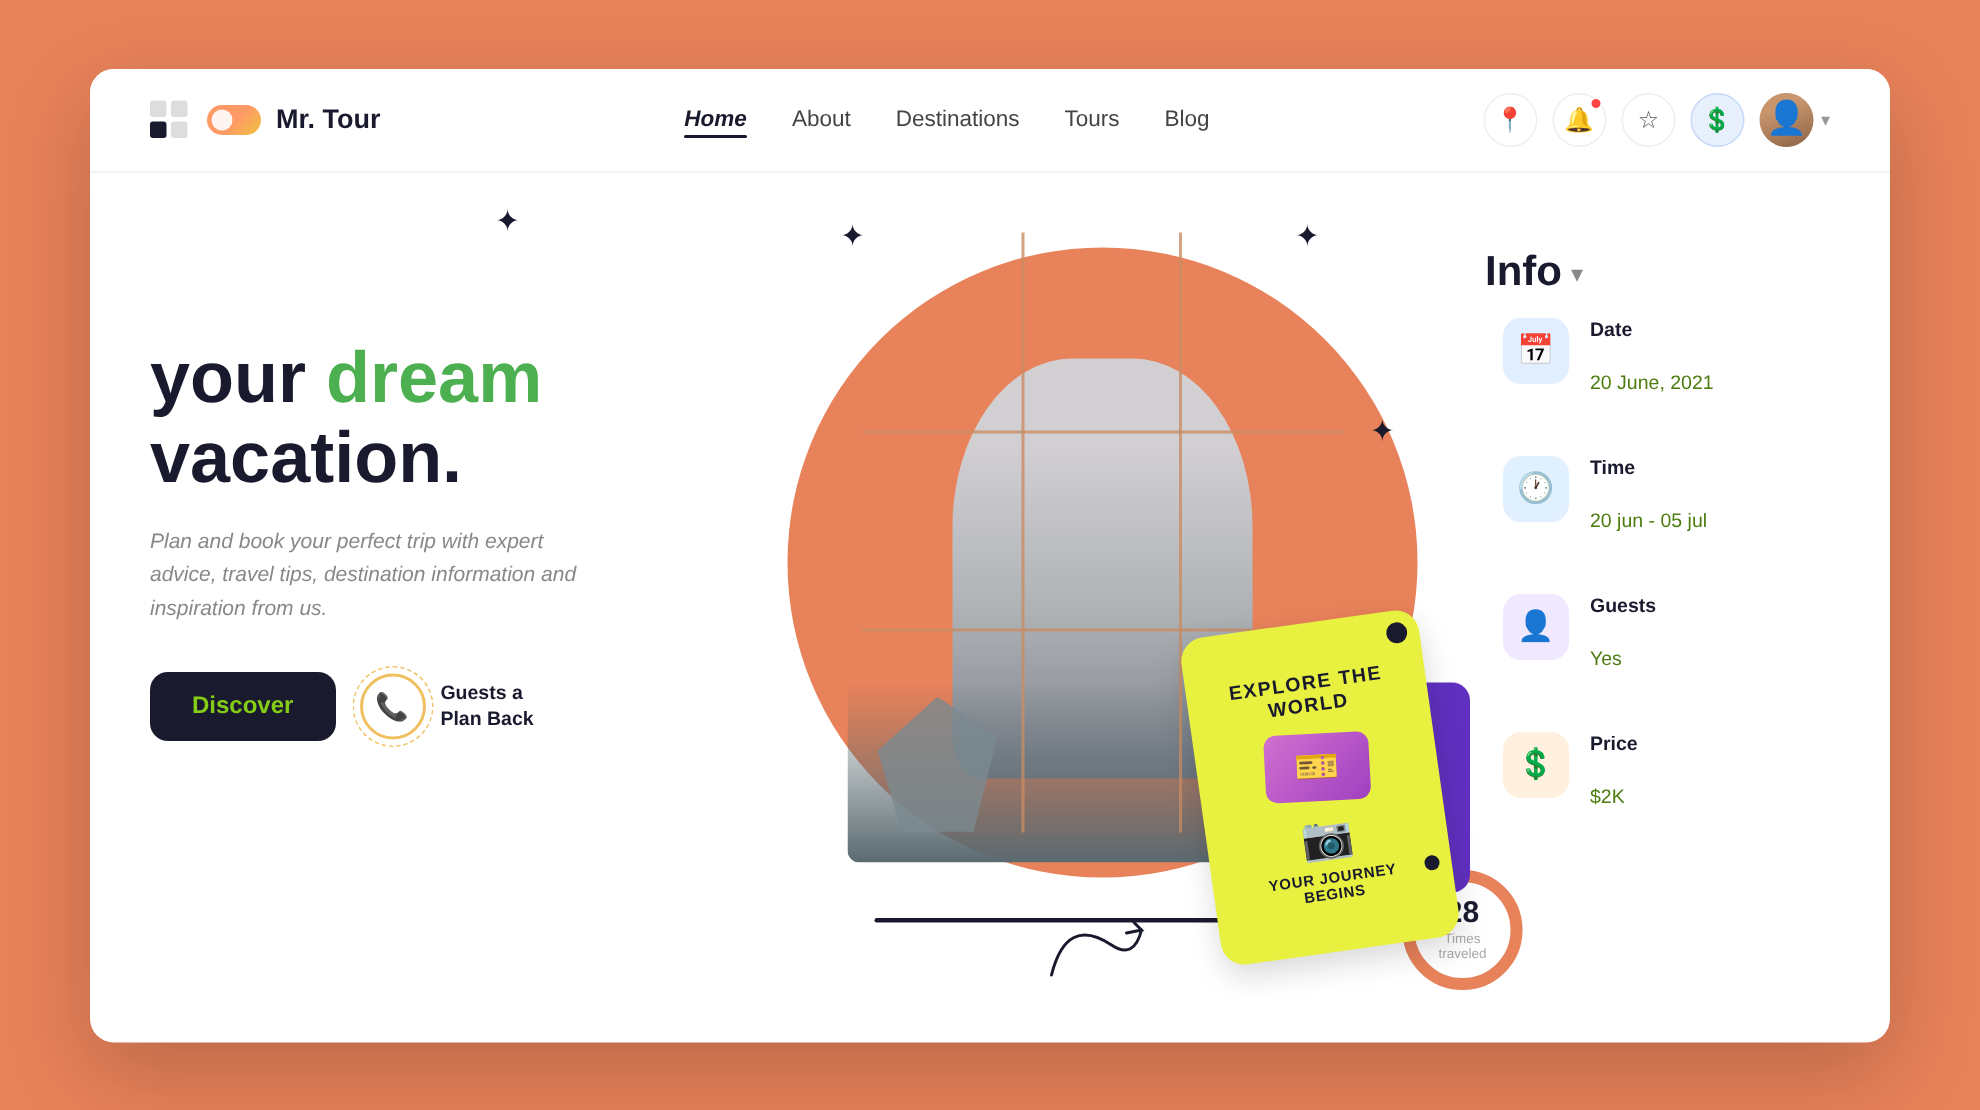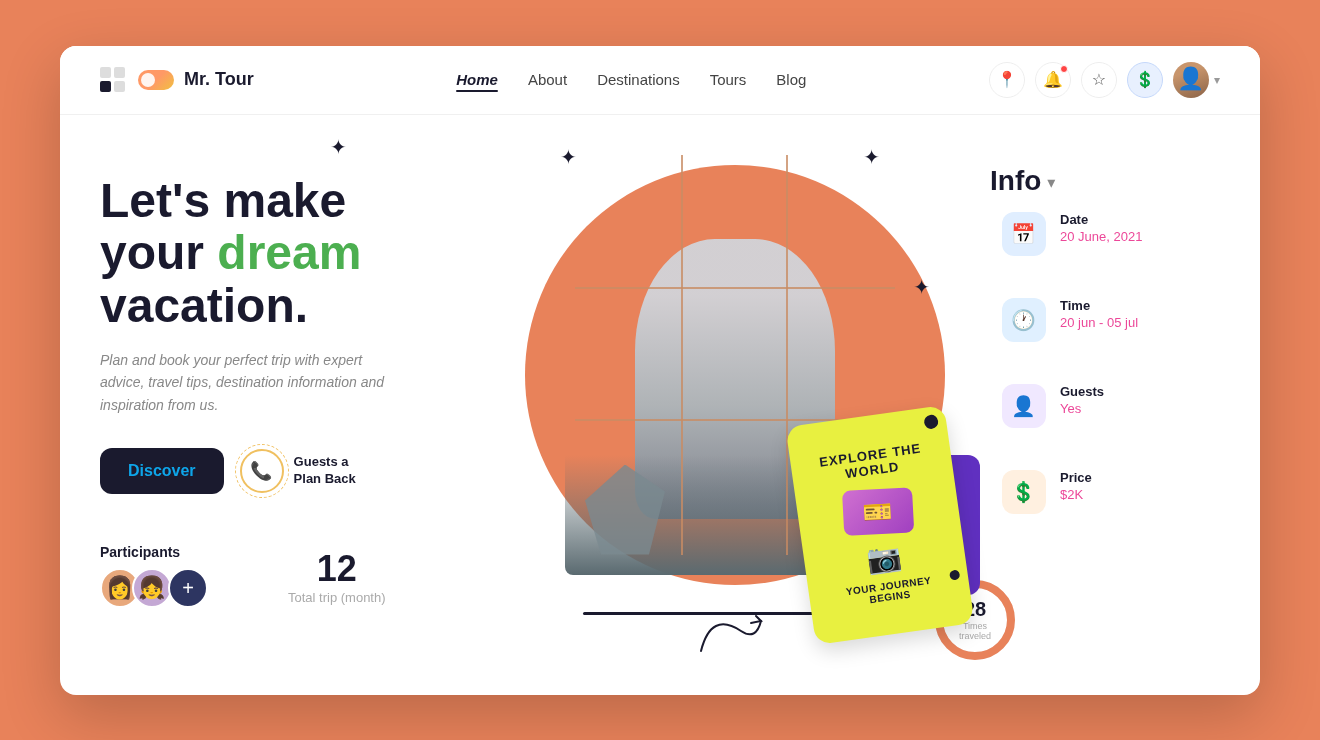--- a/index.html
+++ b/index.html
@@ -186,21 +186,21 @@
       margin-bottom: 32px;
       font-style: italic;
     }
     .cta-row {
       display: flex;
       align-items: center;
       gap: 16px;
     }
     .discover-btn {
       background: #1a1a2e;
-      color: #0ea5e9;
+      color: #84cc16;
       border: none;
       border-radius: 12px;
       padding: 14px 28px;
       font-size: 16px;
       font-weight: 600;
       cursor: pointer;
     }
     .callback-btn {
       display: flex;
       align-items: center;
@@ -463,22 +463,22 @@
     .info-icon-wrap.purple { background: #f0e8ff; }
     .info-icon-wrap.orange { background: #fff0e0; }
     .info-text { }
     .info-label {
       font-size: 13px;
       font-weight: 700;
       color: #1a1a2e;
     }
     .info-value {
       font-size: 13px;
-      color: #ec4899;
-      margin-top: 2px;
+      color: #4d7c0f;
+      margin-top: 20px;
     }
     .donut-container {
       position: relative;
       width: 90px;
       height: 90px;
     }
     .donut-svg {
       width: 90px;
       height: 90px;
       transform: rotate(-90deg);
@@ -580,54 +580,36 @@
     </div>
   </nav>
 
   <div class="main-content">
 
     <div class="left-section">
 
       <div class="sparkle" style="top:20px;left:270px;">✦</div>
 
       <h1 class="hero-title">
-        <span>Let's make</span><br>
+        <br>
         <span>your </span><span class="dream">dream</span><br>
         <span>vacation.</span>
       </h1>
       <p class="hero-subtitle">Plan and book your perfect trip with expert advice, travel tips, destination information and inspiration from us.</p>
       <div class="cta-row">
         <button class="discover-btn">Discover</button>
         <div class="callback-btn">
           <div class="phone-circle">📞</div>
           <div class="callback-text">
             <span>Guests a</span><br>
             <span>Plan Back</span>
           </div>
         </div>
       </div>
 
-      <div class="bottom-stats">
-        <div class="participants-section">
-          <div class="participants-label">Participants</div>
-          <div class="participant-avatars">
-            <div class="participant-avatar a1">
-              <span style="font-size:22px;">👩</span>
-            </div>
-            <div class="participant-avatar a2">
-              <span style="font-size:22px;">👧</span>
-            </div>
-            <div class="add-participant">+</div>
-          </div>
-        </div>
-        <div class="trip-stat">
-          <div class="trip-number">12</div>
-          <div class="trip-label">Total trip (month)</div>
-        </div>
-      </div>
     </div>
 
     <div class="center-section">
 
       <div class="orange-circle"></div>
 
       <div class="grid-overlay">
         <div class="grid-line-v" style="left:33%;"></div>
         <div class="grid-line-v" style="left:66%;"></div>
         <div class="grid-line-h" style="top:33%;"></div>

